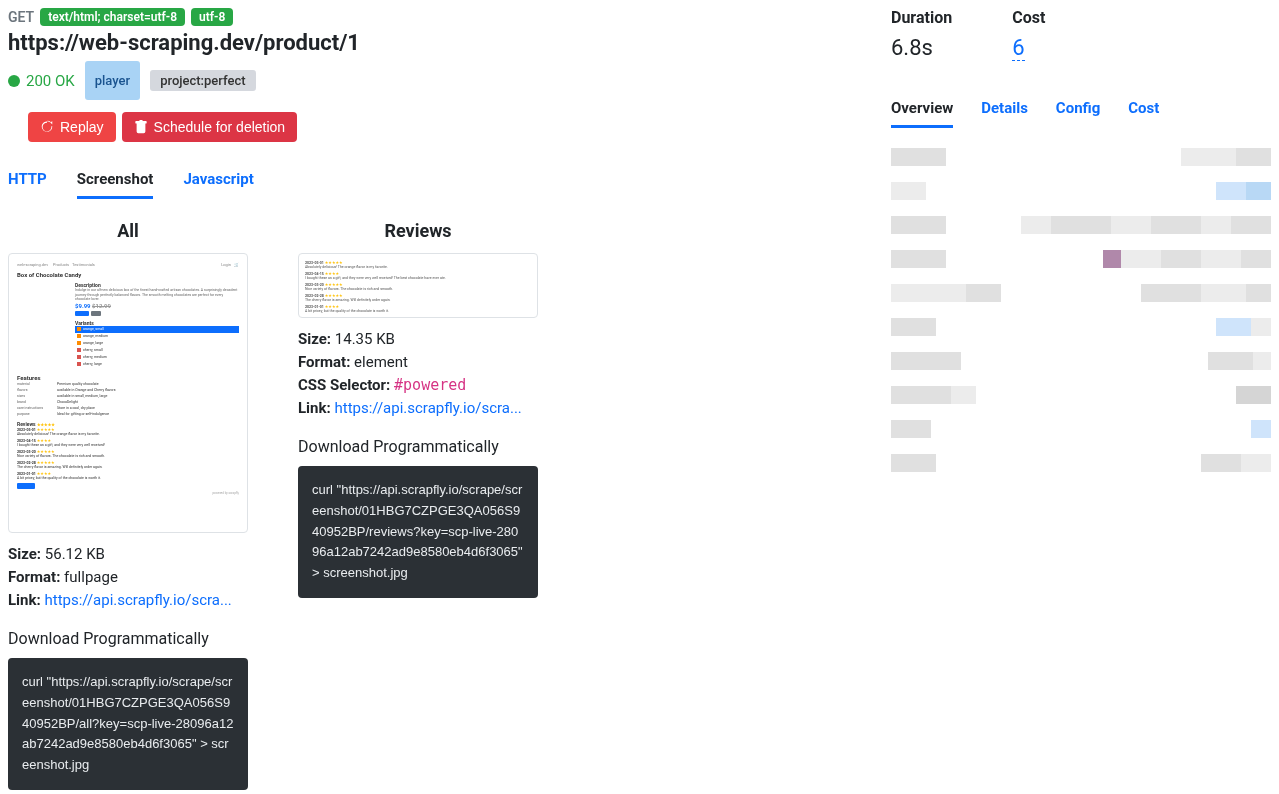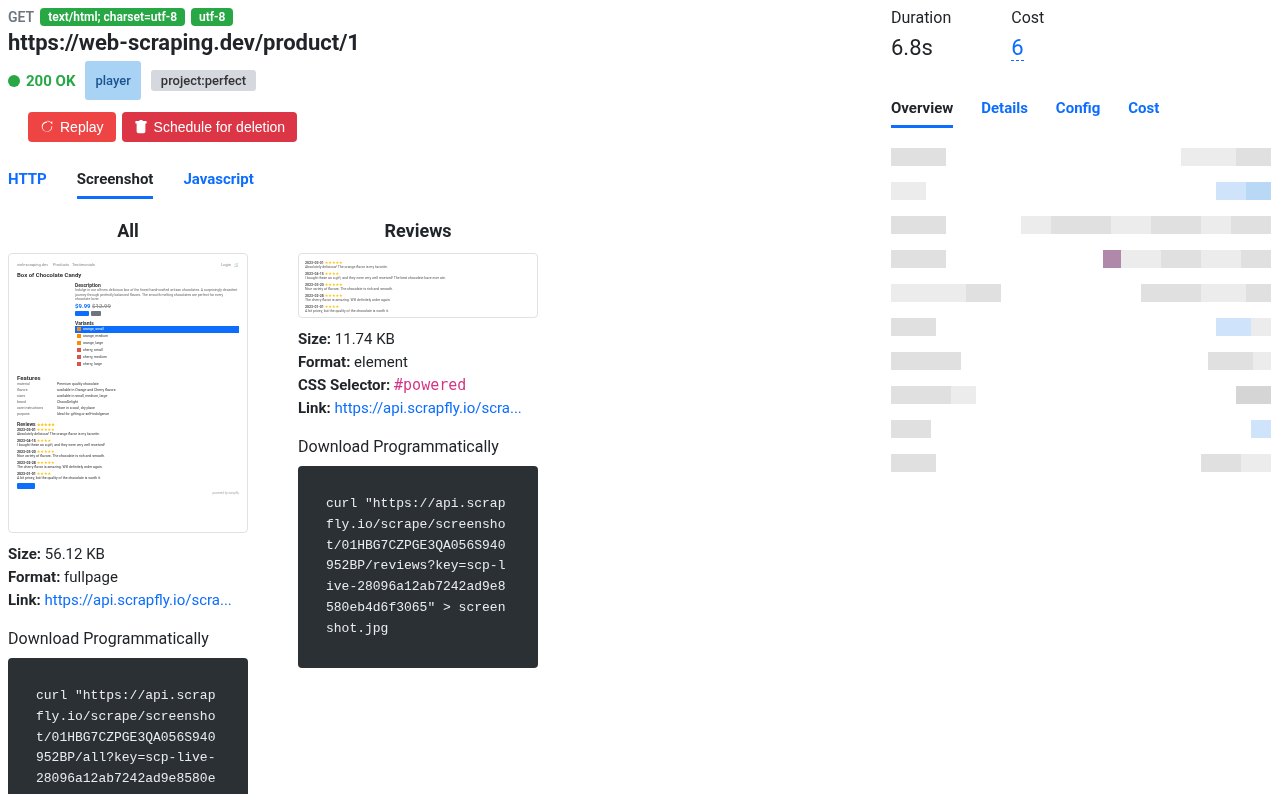--- a/index.html
+++ b/index.html
@@ -7,21 +7,21 @@
 .container { display: flex; padding: 8px; }
 .left-col { flex: 1; padding-right: 20px; }
 .right-col { width: 400px; padding-left: 20px; }
 
 .header-row1 { display: flex; align-items: center; gap: 6px; margin-bottom: 4px; }
 .method { color: #6c757d; font-weight: 600; font-size: 14px; }
 .badge { display: inline-block; padding: 2px 8px; border-radius: 4px; font-size: 12px; font-weight: 600; color: #fff; }
 .badge-green { background: #28a745; }
 .url { font-weight: 700; font-size: 22px; margin-bottom: 6px; }
 .status-row { display: flex; align-items: center; gap: 10px; margin-bottom: 12px; }
-.status-indicator { display: flex; align-items: center; gap: 6px; font-weight: 700; color: #28a745; font-size: 15px; }
+.status-indicator { display: flex; align-items: center; gap: 6px; font-weight: 400; color: #28a745; font-size: 15px; }
 .status-dot { width: 12px; height: 12px; border-radius: 50%; background: #28a745; }
 .badge-blue { background: #a9d3f5; color: #1a5490; padding: 12px 10px; border-radius: 3px; font-size: 13px; font-weight: 500; }
 .badge-gray { background: #d5d8de; color: #333; padding: 3px 10px; border-radius: 3px; font-size: 13px; font-weight: 500; }
 
 .action-buttons { display: flex; gap: 6px; margin-bottom: 20px; }
 .btn { display: inline-flex; align-items: center; gap: 6px; padding: 7px 12px; border: none; border-radius: 4px; font-size: 14px; cursor: pointer; color: #fff; }
 .btn-gray { background: #ef4444; margin-left: 20px; }
 .btn-red { background: #dc3545; }
 .btn svg { width: 14px; height: 14px; fill: currentColor; }
 
@@ -58,24 +58,24 @@
 .thumb-footer-btn { background: #0d6efd; width: 18px; height: 6px; border-radius: 1px; margin-top: 3px; }
 .thumb-footer-text { text-align: right; font-size: 3px; color: #aaa; margin-top: 2px; }
 
 .meta-list { margin-bottom: 14px; }
 .meta-row { margin-bottom: 5px; font-size: 15px; }
 .meta-label { font-weight: 700; }
 .meta-link { color: #0d6efd; }
 .meta-code { color: #d63384; font-family: monospace; }
 
 .section-title { font-weight: 400; font-size: 16px; margin-bottom: 10px; margin-top: 20px; }
-.code-block { background: #2b3035; color: #e9ecef; padding: 28px; border-radius: 4px; font-family: Liberation Mono, monospace; font-size: 13px; line-height: 1.6; word-break: break-all; }
+.code-block { background: #2b3035; color: #e9ecef; padding: 14px; border-radius: 4px; font-family: Liberation Sans, sans-serif; font-size: 13px; line-height: 1.6; word-break: break-all; }
 
 .right-header { display: flex; gap: 60px; margin-bottom: 30px; }
-.right-stat-label { font-weight: 400; font-size: 16px; margin-bottom: 8px; }
+.right-stat-label { font-weight: 700; font-size: 16px; margin-bottom: 8px; }
 .right-stat-value { font-size: 22px; }
 .cost-value { color: #0d6efd; border-bottom: 1px dashed #0d6efd; display: inline-block; }
 
 .right-tabs { display: flex; gap: 28px; margin-bottom: 20px; }
 .right-tab { padding: 8px 0; font-weight: 700; font-size: 15px; color: #0d6efd; cursor: pointer; border-bottom: 3px solid transparent; }
 .right-tab.active { color: #212529; border-bottom-color: #0d6efd; }
 
 .redacted-rows { display: flex; flex-direction: column; gap: 16px; }
 .redacted-row { display: flex; align-items: center; height: 18px; }
 .redacted-block { height: 18px; }
@@ -206,21 +206,21 @@
       <div class="screenshot-col">
         <div class="screenshot-title">Reviews</div>
         <div class="screenshot-thumb thumb-reviews">
           <div class="thumb-review-item"><b>2023-05-01</b> <span class="thumb-stars">★★★★★</span><br>Absolutely delicious! The orange flavor is my favorite.</div>
           <div class="thumb-review-item"><b>2023-04-15</b> <span class="thumb-stars">★★★★</span><br>I bought these as a gift, and they were very well received! The best chocolate have ever ate.</div>
           <div class="thumb-review-item"><b>2023-03-20</b> <span class="thumb-stars">★★★★★</span><br>Nice variety of flavors. The chocolate is rich and smooth.</div>
           <div class="thumb-review-item"><b>2023-02-28</b> <span class="thumb-stars">★★★★★</span><br>The cherry flavor is amazing. Will definitely order again.</div>
           <div class="thumb-review-item"><b>2023-01-01</b> <span class="thumb-stars">★★★★</span><br>A bit pricey, but the quality of the chocolate is worth it.</div>
         </div>
         <div class="meta-list">
-          <div class="meta-row"><span class="meta-label">Size:</span> <span>11.74 KB</span></div>
+          <div class="meta-row"><span class="meta-label">Size:</span> <span>14.35 KB</span></div>
           <div class="meta-row"><span class="meta-label">Format:</span> <span>element</span></div>
           <div class="meta-row"><span class="meta-label">CSS Selector:</span> <span class="meta-code">#powered</span></div>
           <div class="meta-row"><span class="meta-label">Link:</span> <a class="meta-link">https://api.scrapfly.io/scra...</a></div>
         </div>
         <div class="section-title">Download Programmatically</div>
         <div class="code-block">curl "https://api.scrapfly.io/scrape/screenshot/01HBG7CZPGE3QA056S940952BP/reviews?key=scp-live-28096a12ab7242ad9e8580eb4d6f3065" &gt; screenshot.jpg</div>
       </div>
     </div>
   </div>
 

